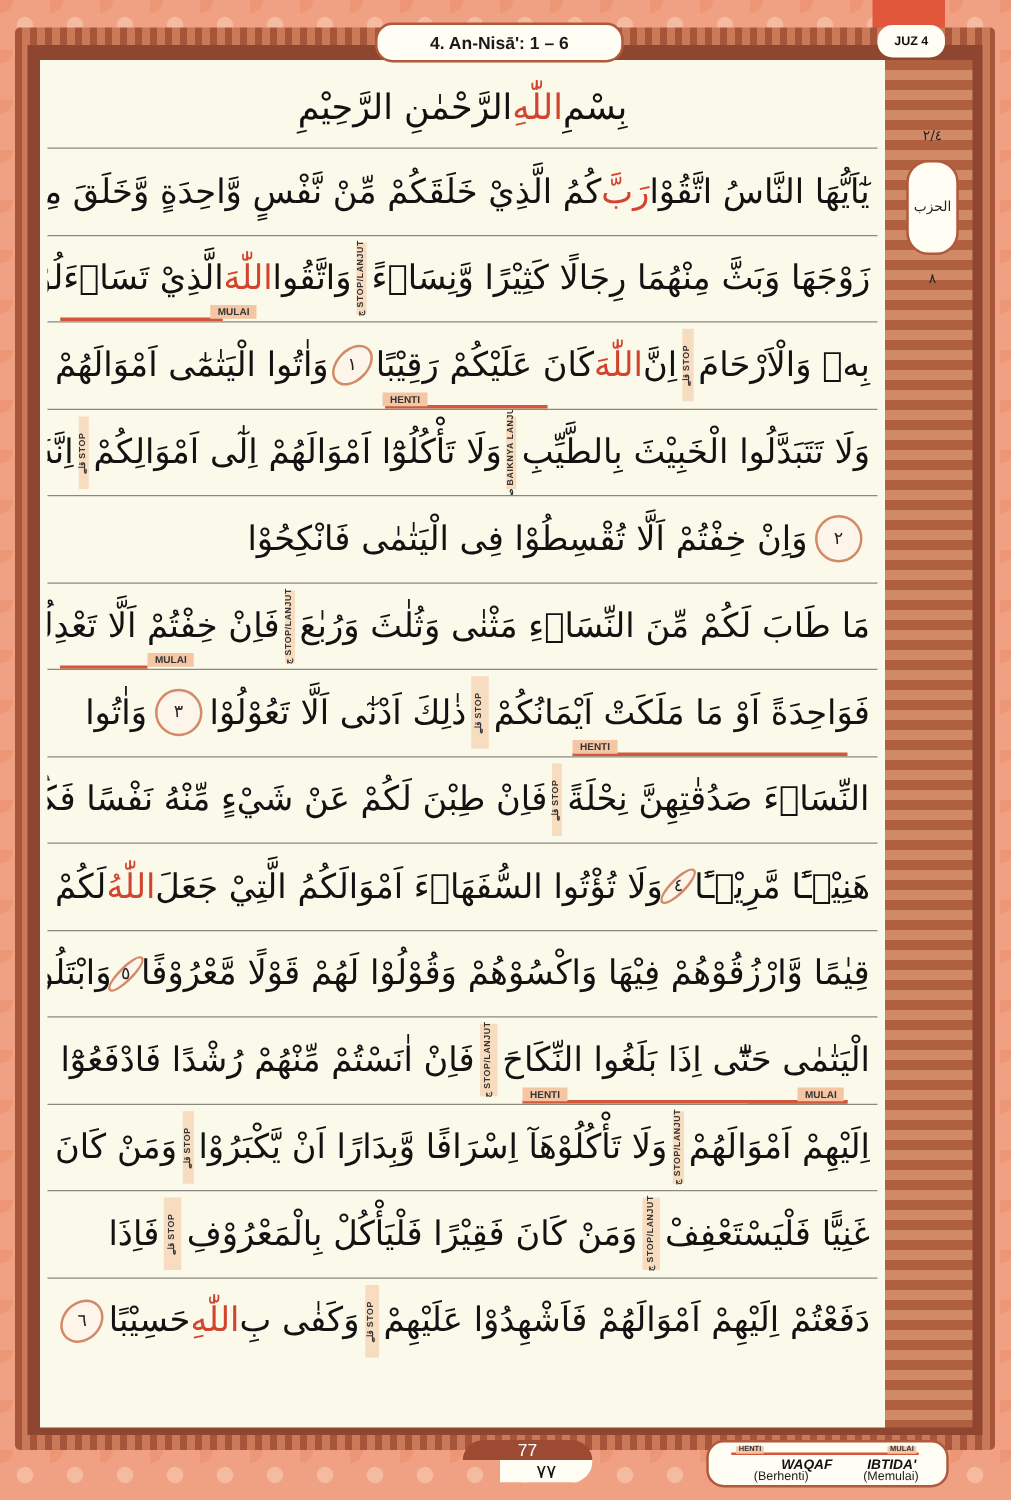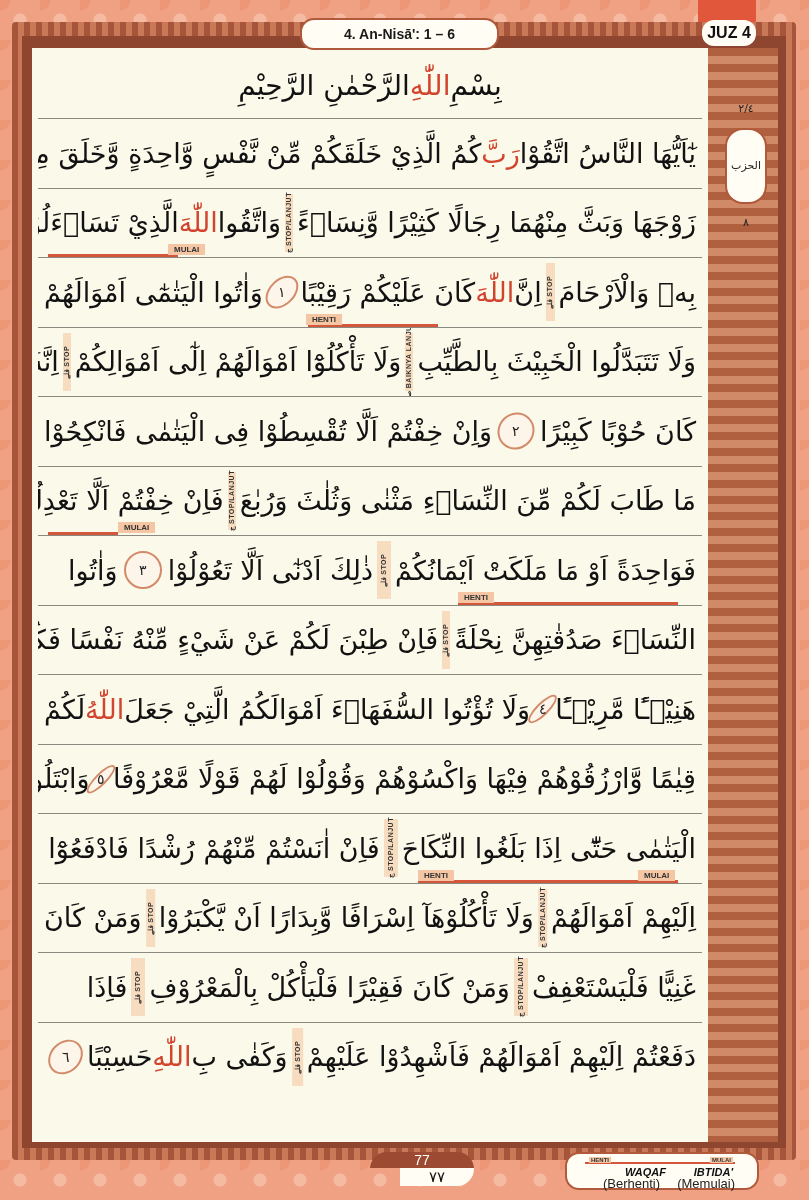--- a/index.html
+++ b/index.html
@@ -40,21 +40,21 @@
   .surah-label {
     position:absolute; left:300px; top:18px; width:195px; height:28px;
     background:#fffdf4; border:2px solid #b0593b; border-radius:14px;
     display:flex; align-items:center; justify-content:center;
     font-family:"Liberation Sans", sans-serif; font-weight:bold; font-size:14px; color:#1a1a1a;
   }
   .juz-label {
     position:absolute; left:702px; top:20px; width:54px; height:26px;
     background:#fffdf4; border-radius:12px;
     display:flex; align-items:center; justify-content:center;
-    font-family:"Liberation Sans", sans-serif; font-weight:bold; font-size:16px; color:#111;
+    font-family:"Liberation Sans", sans-serif; font-weight:bold; font-size:10px; color:#111;
   }
   .hizb-badge {
     position:absolute; left:725px; top:128px; width:38px; height:72px;
     background:#fffdf4; border:2px solid #b0593b; border-radius:18px;
     display:flex; flex-direction:column; align-items:center; justify-content:center;
     font-family:"DejaVu Sans", sans-serif; font-size:11px; color:#222; line-height:1.25;gap:43px;
   }
   .bismillah {
     position:absolute; left:32px; top:52px; width:676px; height:66px;
     display:flex; align-items:center; justify-content:center;
@@ -108,21 +108,21 @@
     margin-left:30px;
   }
   .legend {
     position:absolute; left:565px; top:1152px; width:190px; height:34px;
     background:#fffdf4; border:2px solid #b0593b; border-radius:14px;
     font-family:"Liberation Sans", sans-serif;
   }
   .legend .line { position:absolute; left:18px; right:22px; top:8px; height:2px; background:#d4573b; }
   .legend .tag { position:absolute; top:3px; font-size:6px; font-weight:bold; color:#333; background:#f5c6a4; padding:0 2px; }
   .legend .title { position:absolute; top:12px; font-size:11px; font-weight:bold; font-style:italic; color:#111;margin-left:36px; }
-  .legend .sub { position:absolute; top:22px; font-size:13px; color:#222;padding-left:16px; }
+  .legend .sub { position:absolute; top:22px; font-size:10px; color:#222;padding-left:16px; }
 </style>
 </head>
 <body>
 
 <div class="bg-pattern"></div>
 <div class="juz-tab"></div>
 <div class="frame"></div>
 <div class="frame-inner-border"></div>
 <div class="side-strip"></div>
 <div class="page"></div>
@@ -171,21 +171,20 @@
       <div class="mark-tag" style="left: 268px; bottom: 2px;">HENTI</div>
     </div>
     <div class="qline">
       <span class="seg">وَلَا تَتَبَدَّلُوا الْخَبِيْثَ بِالطَّيِّبِ</span>
       <span class="waqf">BAIKNYA LANJUT صلے</span>
       <span class="seg"> وَلَا تَأْكُلُوْٓا اَمْوَالَهُمْ اِلٰٓى اَمْوَالِكُمْ</span>
       <span class="waqf">STOP قلے</span>
       <span class="seg"> اِنَّهٗ</span>
     </div>
     <div class="qline">
-      <span class="seg">كَانَ حُوْبًا كَبِيْرًا</span>
       <span class="ayah">
         <span>٢</span>
       </span>
       <span class="seg"> وَاِنْ خِفْتُمْ اَلَّا تُقْسِطُوْا فِى الْيَتٰمٰى فَانْكِحُوْا</span>
     </div>
     <div class="qline">
       <span class="seg">مَا طَابَ لَكُمْ مِّنَ النِّسَاۤءِ مَثْنٰى وَثُلٰثَ وَرُبٰعَ</span>
       <span class="waqf">STOP/LANJUT ج</span>
       <span class="seg"> فَاِنْ خِفْتُمْ اَلَّا تَعْدِلُوْا</span>
       <div class="mark-bar" style="left: 10px; width: 70px; bottom: 0px;"></div>

